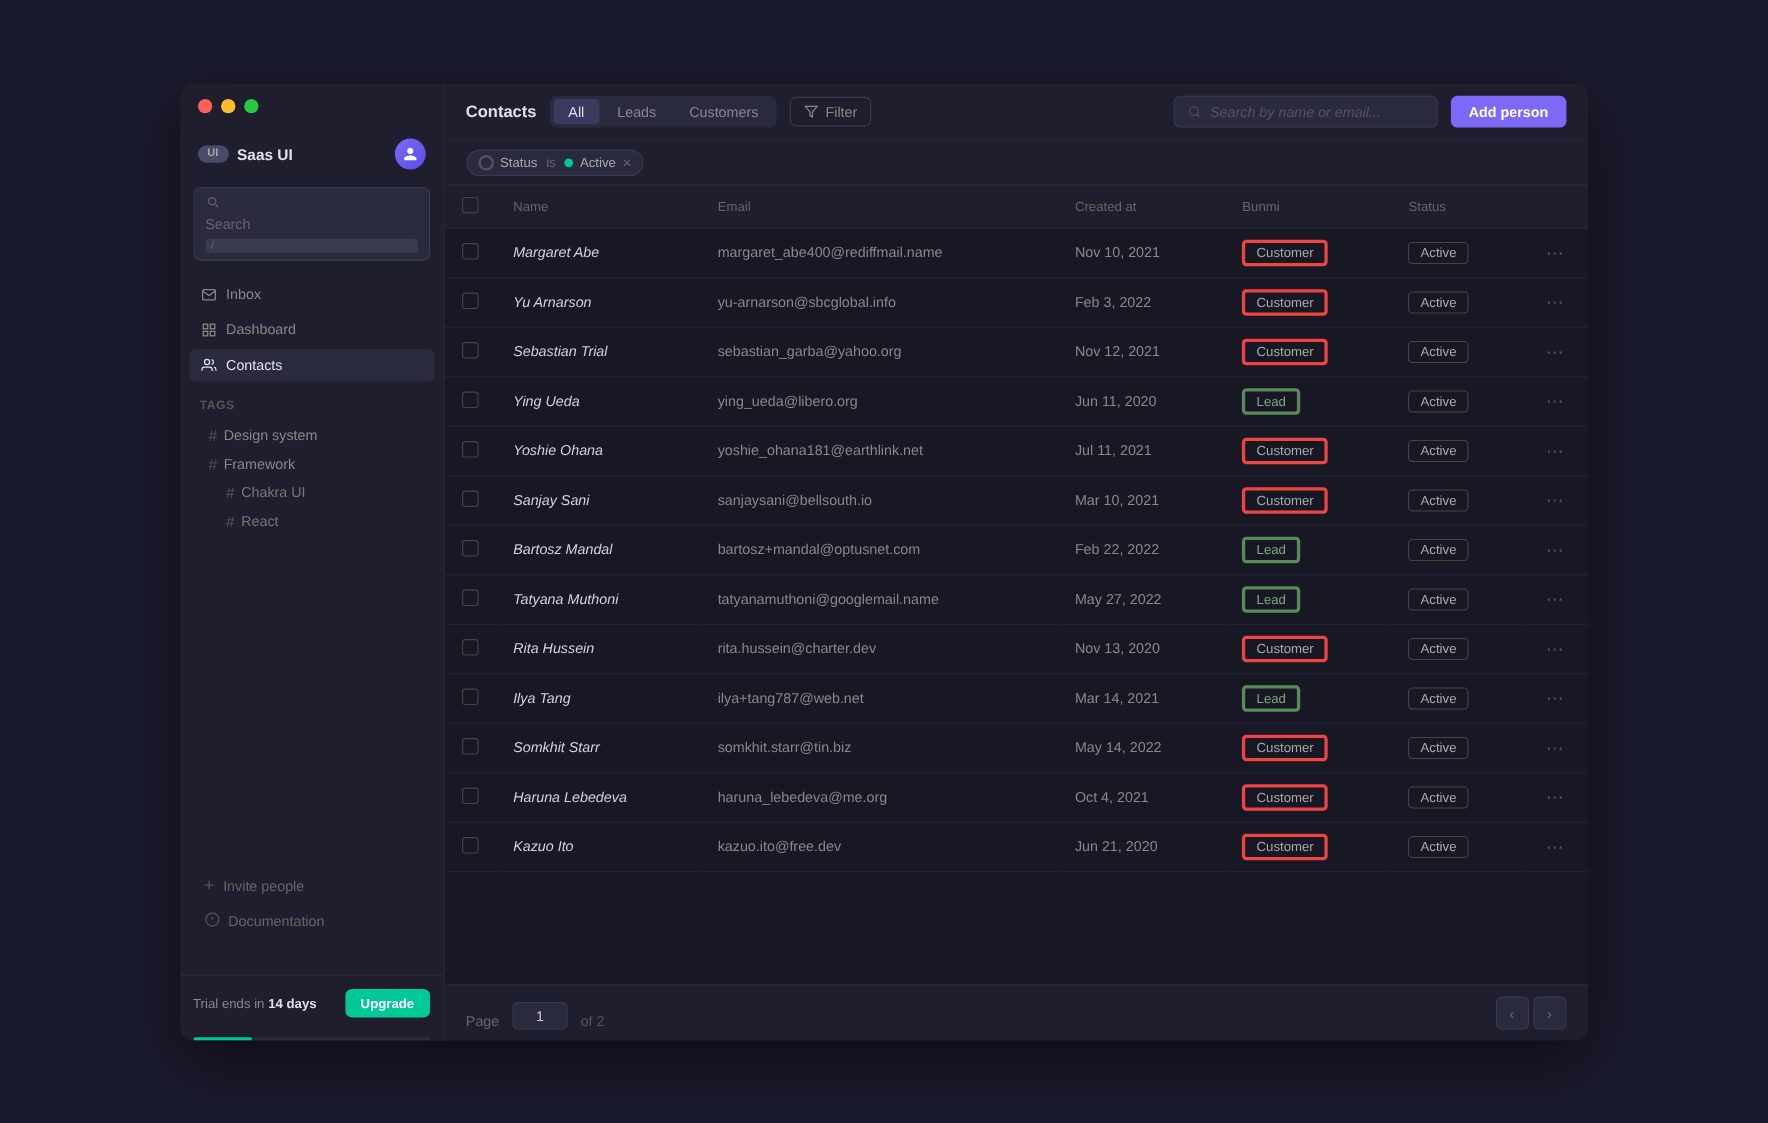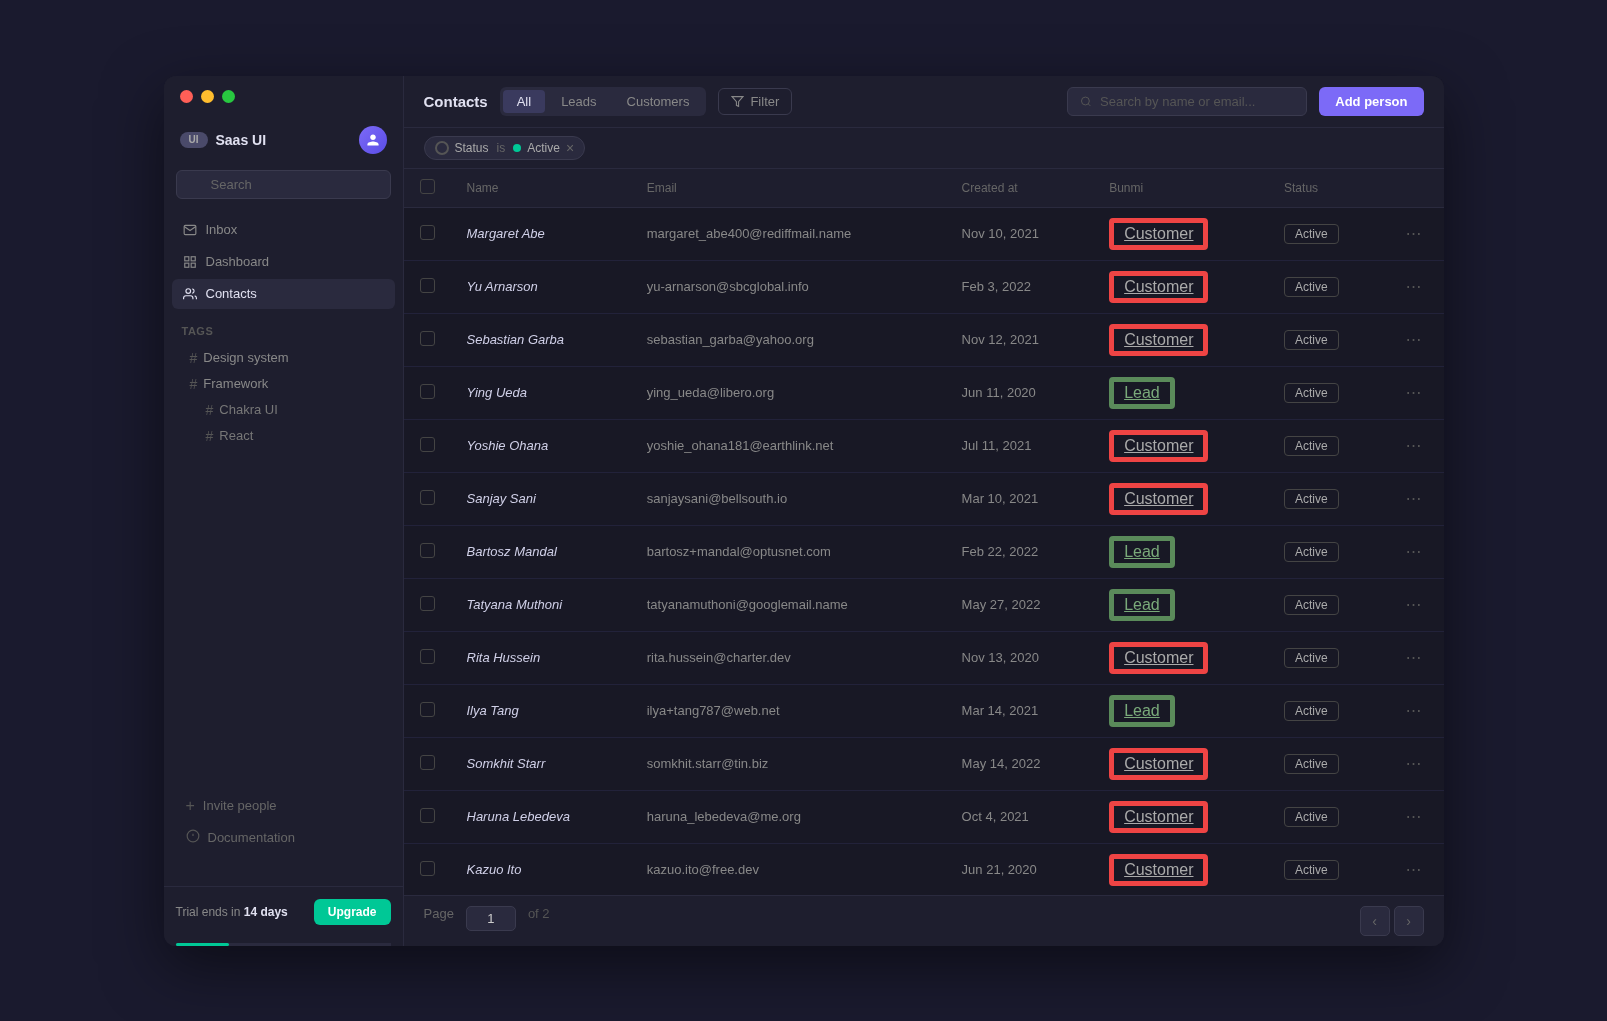--- a/index.html
+++ b/index.html
@@ -97,23 +97,23 @@
       font-size: 11px;
       color: white;
     }
 
     .sidebar-search {
       margin: 4px 12px 16px;
       background: #2a2a3e;
       border: 1px solid #3a3a4e;
       border-radius: 6px;
       display: flex;
-      align-items: center;
       padding: 6px 10px;
-      gap: 24px;
+      gap: 6px;
+      flex-direction: column;
     }
 
     .sidebar-search input {
       background: transparent;
       border: none;
       outline: none;
       color: #888;
       font-size: 13px;
       flex: 1;
     }
@@ -348,20 +348,21 @@
       min-width: 240px;
     }
 
     .search-box input {
       background: transparent;
       border: none;
       outline: none;
       color: #888;
       font-size: 13px;
       width: 100%;
+      font-style: italic;
     }
 
     .search-box input::placeholder { color: #555; }
 
     .add-person-btn {
       background: #7c6af7;
       color: white;
       border: none;
       border-radius: 6px;
       padding: 7px 16px;
@@ -472,25 +473,24 @@
     }
 
     .name-cell { color: #d0d0e8; font-weight: 500; font-style: italic; }
     .email-cell { color: #888; }
     .date-cell { color: #888; }
 
     .type-badge {
       display: inline-block;
       padding: 2px 10px;
       border-radius: 4px;
-      font-size: 16px;
+      font-size: 12px;
       background: transparent;
-      border: 5px solid #ef4444;
+      border: 3px solid #ef4444;
       color: #aaa;
-      text-decoration: underline;
     }
 
     .type-badge.lead {
       border-color: #5a8a5a;
       color: #7aaa7a;
     }
 
     .status-badge {
       display: inline-block;
       padding: 2px 10px;
@@ -515,21 +515,21 @@
       padding: 2px 6px;
       border-radius: 4px;
     }
 
     
     .pagination {
       background: #1e1e2e;
       border-top: 1px solid #2a2a3e;
       padding: 10px 20px;
       display: flex;
-      align-items: flex-start;
+      align-items: flex-end;
       gap: 12px;
     }
 
     .page-label {
       color: #666;
       font-size: 13px;
     }
 
     .page-input {
       width: 50px;
@@ -767,21 +767,21 @@
         <span class="status-badge active">Active</span>
       </td>
       <td>
         <button class="more-btn">⋯</button>
       </td>
     </tr>
             <tr>
       <td class="checkbox-cell">
         <input type="checkbox" class="checkbox" style="">
       </td>
-      <td class="name-cell">Sebastian Garba</td>
+      <td class="name-cell">Sebastian Trial</td>
       <td class="email-cell">sebastian_garba@yahoo.org</td>
       <td class="date-cell">Nov 12, 2021</td>
       <td>
         <span class="type-badge ">Customer</span>
       </td>
       <td>
         <span class="status-badge active">Active</span>
       </td>
       <td>
         <button class="more-btn">⋯</button>

